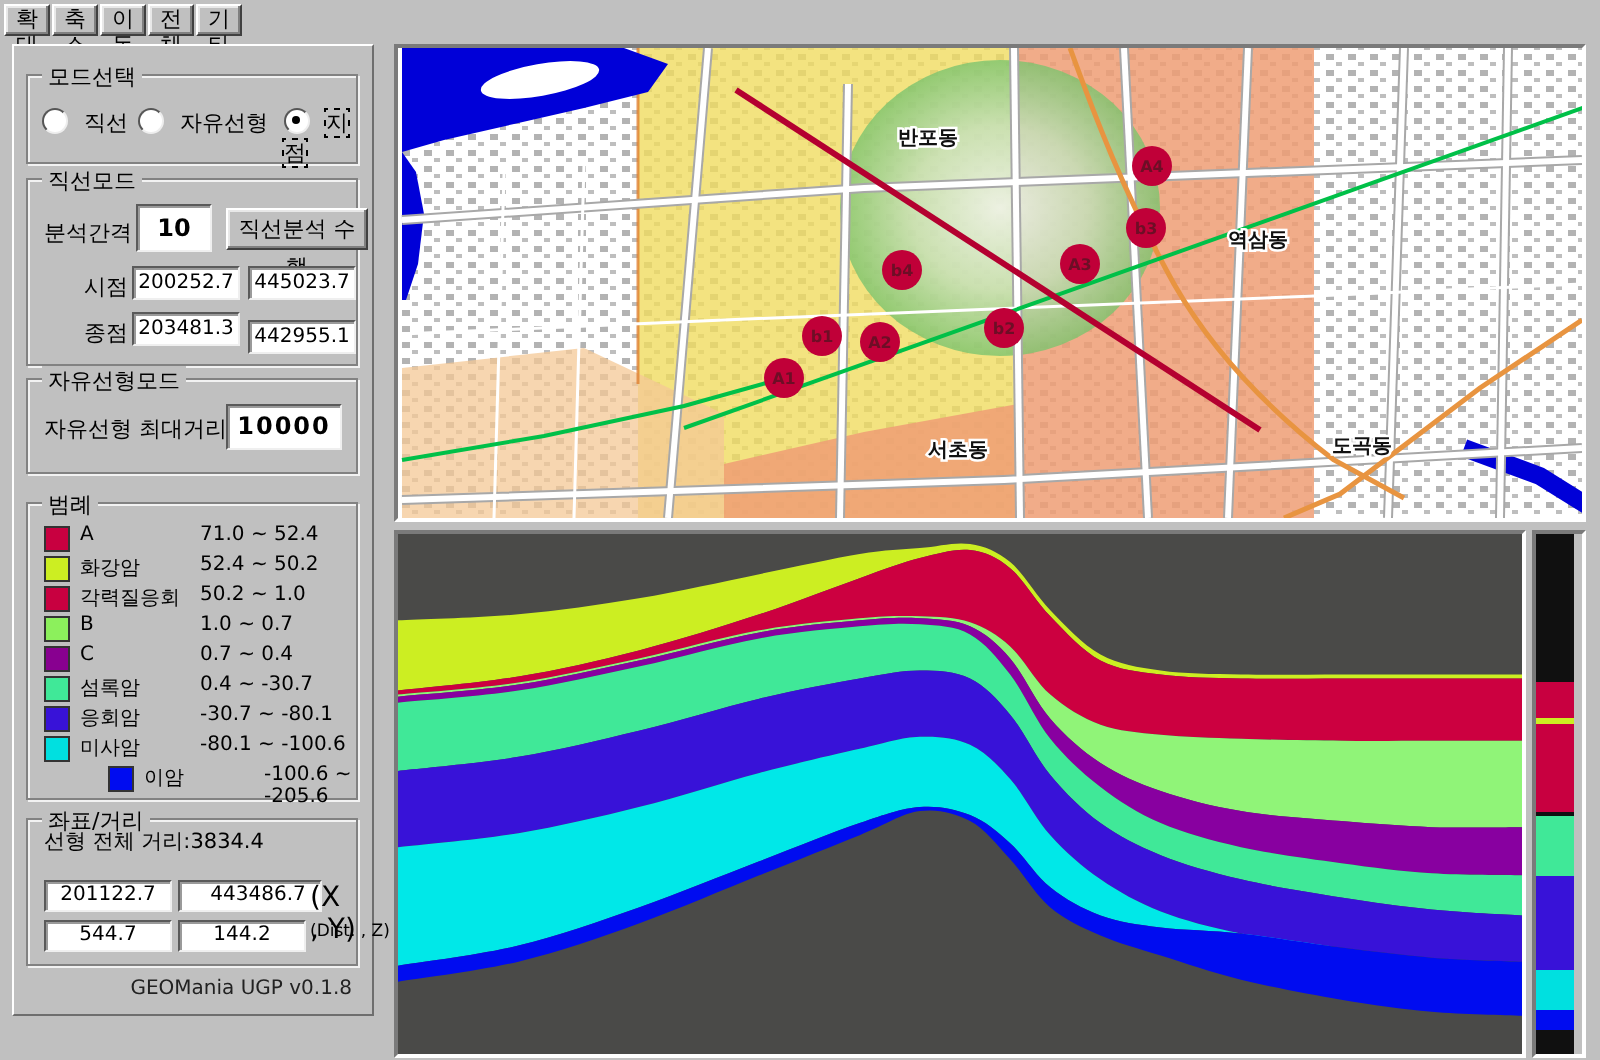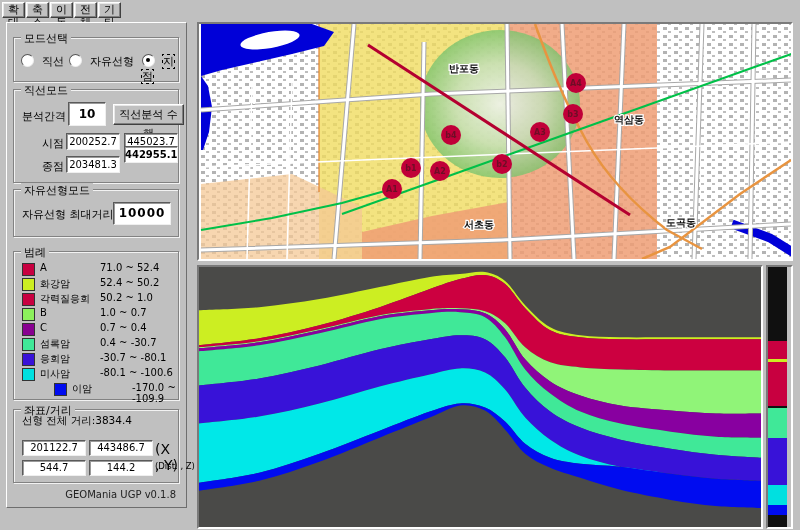--- a/index.html
+++ b/index.html
@@ -60,21 +60,21 @@
   <div class="group" style="left:6px;top:66px;width:164px;height:92px;">
     <span class="gtitle">직선모드</span>
     <span class="abs" style="left:8px;top:19px;">분석간격</span>
     <div class="field" style="left:54px;top:12px;width:36px;height:22px;font-size:12px;font-weight:bold;line-height:22px;">10</div>
     <button class="btn abs" style="left:99px;top:14px;width:71px;height:21px;line-height:19px;">직선분석 수행</button>
     <span class="abs" style="left:28px;top:46px;">시점</span>
     <div class="field" style="left:52px;top:43px;width:52px;height:15px;">200252.7</div>
     <div class="field" style="left:110px;top:43px;width:52px;height:15px;">445023.7</div>
     <span class="abs" style="left:28px;top:69px;">종점</span>
     <div class="field" style="left:52px;top:66px;width:52px;height:15px;">203481.3</div>
-    <div class="field" style="left:110px;top:56px;width:52px;height:15px;font-weight:bold;">442955.1</div>
+    <div class="field" style="left:110px;top:70px;width:52px;height:15px;">442955.1</div>
   </div>
 
   <div class="group" style="left:6px;top:166px;width:164px;height:46px;">
     <span class="gtitle">자유선형모드</span>
     <span class="abs" style="left:8px;top:17px;">자유선형 최대거리</span>
     <div class="field" style="left:99px;top:12px;width:56px;height:21px;font-size:12px;font-weight:bold;line-height:21px;letter-spacing:1px;">10000</div>
   </div>
 
   <div class="group" style="left:6px;top:228px;width:164px;height:147px;">
     <span class="gtitle">범례</span>
@@ -115,30 +115,30 @@
           <span class="legrange">-30.7 ~ -80.1</span>
         </div>
         <div class="legrow" style="top: 105px;">
           <span class="legsq" style="background:#00e0e0"></span>
           <span class="legname">미사암</span>
           <span class="legrange">-80.1 ~ -100.6</span>
         </div>
         <div class="legrow" style="top: 120px; margin-left: 32px;">
           <span class="legsq" style="background:#000cf0"></span>
           <span class="legname">이암</span>
-          <span class="legrange">-170.0 ~ -109.9</span>
+          <span class="legrange">-100.6 ~ -205.6</span>
         </div>
       </div>
   </div>
 
   <div class="group" style="left:6px;top:386px;width:164px;height:72px;">
     <span class="gtitle">좌표/거리</span>
     <span class="abs" style="left:8px;top:4px;font-size:10.5px;">선형 전체 거리:3834.4</span>
     <div class="field" style="left:8px;top:30px;width:62px;height:14px;line-height:14px;">201122.7</div>
-    <div class="field" style="left:75px;top:30px;width:62px;height:14px;line-height:14px;">443486.7</div>
+    <div class="field" style="left:75px;top:30px;width:62px;height:14px;line-height:14px;padding-left:8px;">443486.7</div>
     <span class="abs" style="left:141px;top:31px;font-size:14px;">(X , Y)</span>
     <div class="field" style="left:8px;top:50px;width:62px;height:14px;line-height:14px;">544.7</div>
     <div class="field" style="left:75px;top:50px;width:62px;height:14px;line-height:14px;">144.2</div>
     <span class="abs" style="left:141px;top:51px;font-size:8.5px;white-space:nowrap;">(Dist. , Z)</span>
   </div>
 
   <span class="abs" style="right:10px;top:466px;font-size:10px;color:#222;">GEOMania UGP v0.1.8</span>
 </div>
 
 <div class="abs sunken" style="left:197px;top:22px;width:592px;height:235px;background:#fff;">

